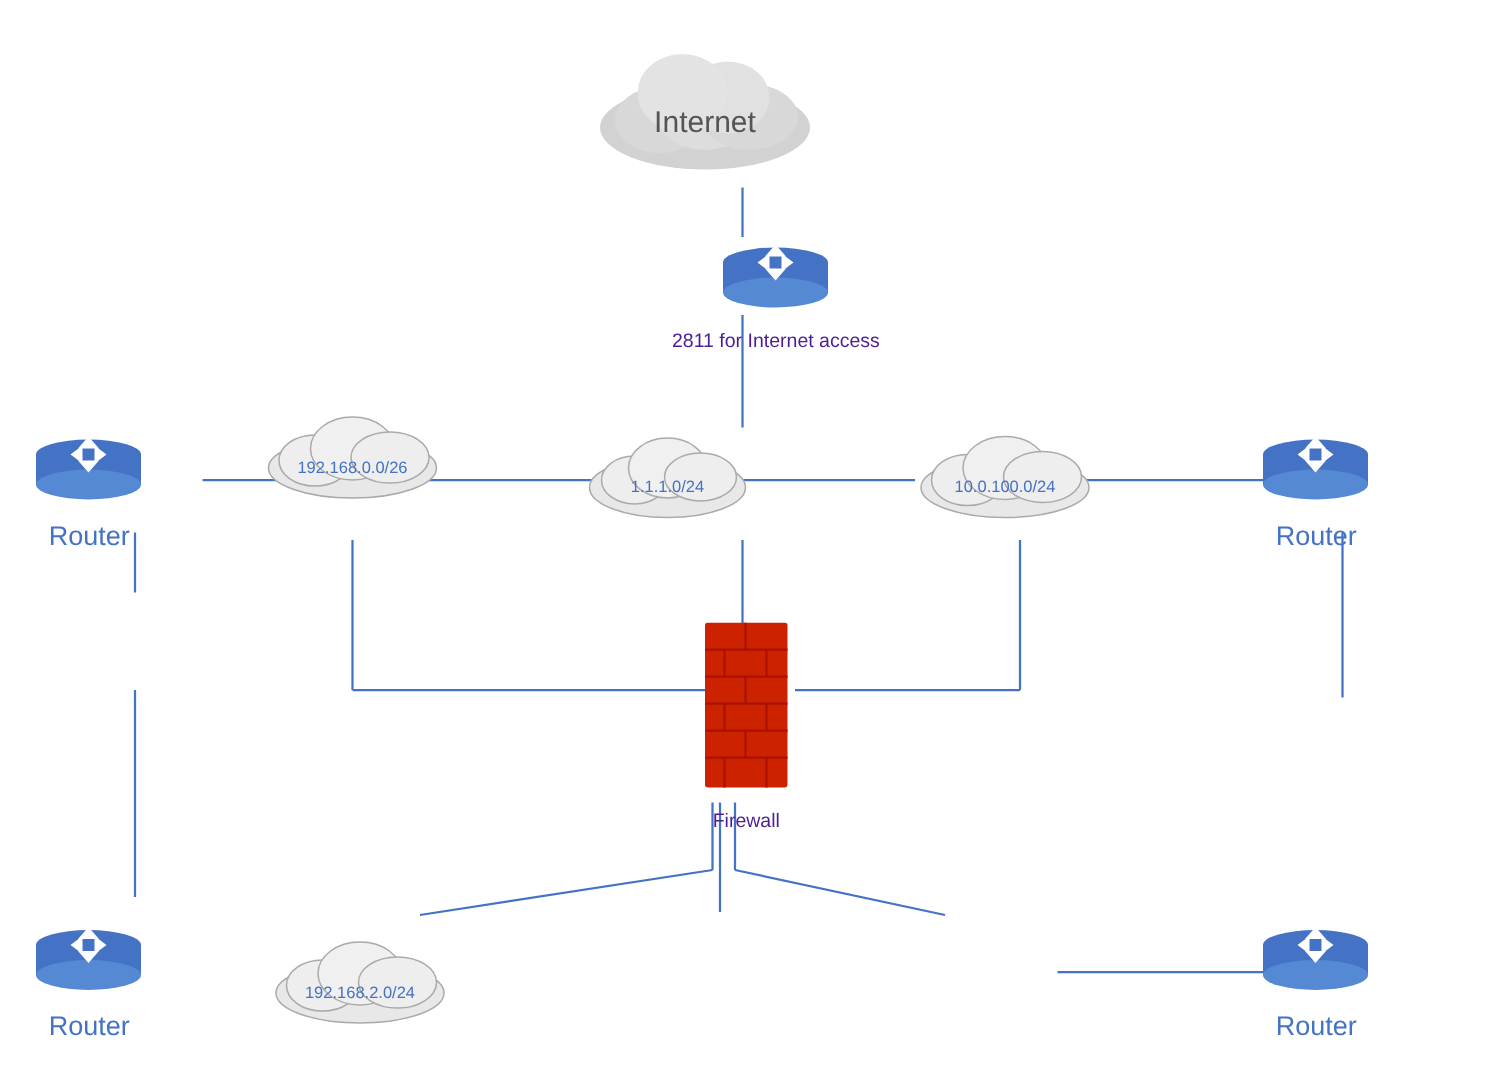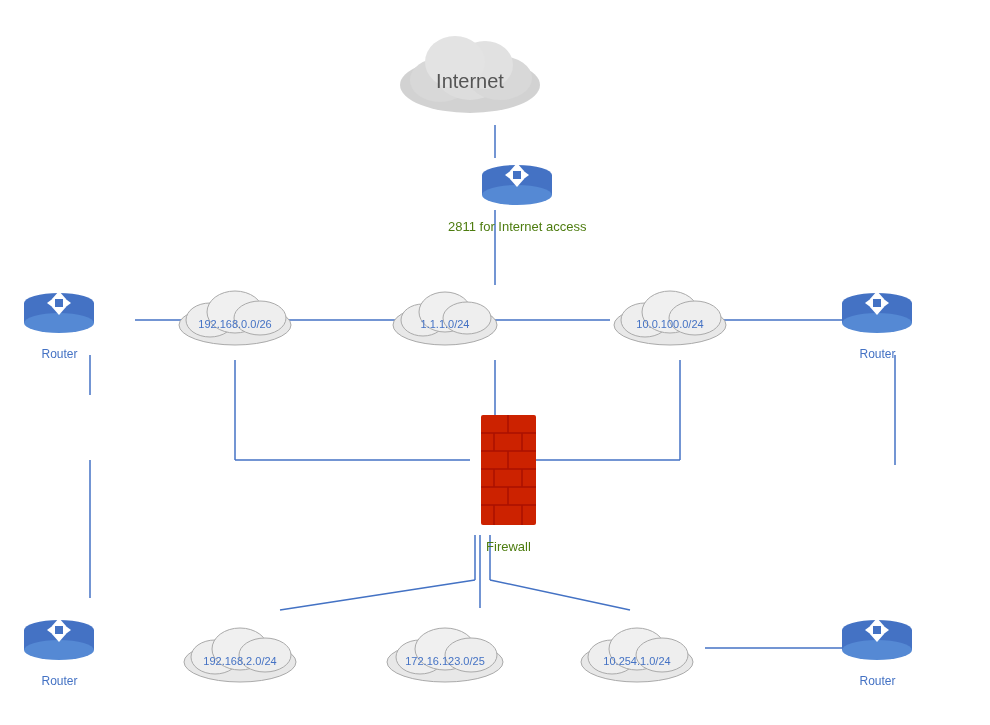--- a/index.html
+++ b/index.html
@@ -30,29 +30,29 @@
       flex-direction: column;
       align-items: center;
       cursor: default;
     }
     
     .cloud-node svg,
     .router-node svg {
       display: block;
     }
     .node-label {
-      font-size: 12px;
+      font-size: 18px;
       color: #4472C4;
       margin-top: 4px;
       text-align: center;
       white-space: nowrap;
     }
     .node-label-black {
       font-size: 13px;
-      color: #4d7c0f;
+      color: #4c1d95;
       margin-top: 4px;
       text-align: center;
       white-space: nowrap;
     }
   </style>
 </head>
 <body>
 
 <div class="diagram">
 
@@ -126,21 +126,21 @@
   <div class="node cloud-node" style="left:385px; top:270px;align-items:center;">
     <svg width="120" height="80" viewBox="0 0 120 80">
       <ellipse cx="60" cy="55" rx="52" ry="20" fill="#e8e8e8" stroke="#aaa" stroke-width="1"></ellipse>
       <ellipse cx="38" cy="50" rx="22" ry="16" fill="#eeeeee" stroke="#aaa" stroke-width="1"></ellipse>
       <ellipse cx="60" cy="42" rx="26" ry="20" fill="#f0f0f0" stroke="#aaa" stroke-width="1"></ellipse>
       <ellipse cx="82" cy="48" rx="24" ry="16" fill="#eeeeee" stroke="#aaa" stroke-width="1"></ellipse>
       <text x="60" y="58" text-anchor="middle" font-size="11" fill="#4472C4" font-family="Arial">1.1.1.0/24</text>
     </svg>
   </div>
 
-  <div class="node cloud-node" style="left:170px; top:270px;align-items:center;">
+  <div class="node cloud-node" style="left:170px; top:257px;align-items:center;">
     <svg width="130" height="80" viewBox="0 0 130 80">
       <ellipse cx="65" cy="55" rx="56" ry="20" fill="#e8e8e8" stroke="#aaa" stroke-width="1"></ellipse>
       <ellipse cx="40" cy="50" rx="24" ry="17" fill="#eeeeee" stroke="#aaa" stroke-width="1"></ellipse>
       <ellipse cx="65" cy="42" rx="28" ry="21" fill="#f0f0f0" stroke="#aaa" stroke-width="1"></ellipse>
       <ellipse cx="90" cy="48" rx="26" ry="17" fill="#eeeeee" stroke="#aaa" stroke-width="1"></ellipse>
       <text x="65" y="58" text-anchor="middle" font-size="11" fill="#4472C4" font-family="Arial">192.168.0.0/26</text>
     </svg>
   </div>
 
   <div class="node cloud-node" style="left:605px; top:270px;">
@@ -172,21 +172,21 @@
       <rect x="2" y="20" width="70" height="20" fill="#4472C4"></rect>
       <ellipse cx="37" cy="40" rx="35" ry="10" fill="#5589D4"></ellipse>
       <polygon points="37,8 30,16 44,16" fill="white"></polygon>
       <polygon points="37,32 30,24 44,24" fill="white"></polygon>
       <polygon points="25,20 33,14 33,26" fill="white"></polygon>
       <polygon points="49,20 41,14 41,26" fill="white"></polygon>
     </svg>
     <span class="node-label">Router</span>
   </div>
 
-  <div class="node" style="left:476px; top:415px;">
+  <div class="node" style="left:465px; top:415px;">
     <svg width="65" height="120" viewBox="0 0 65 120">
 
       <rect x="5" y="0" width="55" height="110" fill="#CC2200" rx="2"></rect>
 
       <line x1="5" y1="18" x2="60" y2="18" stroke="#AA1100" stroke-width="1.5"></line>
       <line x1="5" y1="36" x2="60" y2="36" stroke="#AA1100" stroke-width="1.5"></line>
       <line x1="5" y1="54" x2="60" y2="54" stroke="#AA1100" stroke-width="1.5"></line>
       <line x1="5" y1="72" x2="60" y2="72" stroke="#AA1100" stroke-width="1.5"></line>
       <line x1="5" y1="90" x2="60" y2="90" stroke="#AA1100" stroke-width="1.5"></line>
 
@@ -221,39 +221,21 @@
   <div class="node cloud-node" style="left:175px; top:607px;align-items:flex-end;">
     <svg width="130" height="80" viewBox="0 0 130 80">
       <ellipse cx="65" cy="55" rx="56" ry="20" fill="#e8e8e8" stroke="#aaa" stroke-width="1"></ellipse>
       <ellipse cx="40" cy="50" rx="24" ry="17" fill="#eeeeee" stroke="#aaa" stroke-width="1"></ellipse>
       <ellipse cx="65" cy="42" rx="28" ry="21" fill="#f0f0f0" stroke="#aaa" stroke-width="1"></ellipse>
       <ellipse cx="90" cy="48" rx="26" ry="17" fill="#eeeeee" stroke="#aaa" stroke-width="1"></ellipse>
       <text x="65" y="58" text-anchor="middle" font-size="11" fill="#4472C4" font-family="Arial">192.168.2.0/24</text>
     </svg>
   </div>
 
-  <div class="node cloud-node" style="left:378px; top:607px;">
-    <svg width="135" height="80" viewBox="0 0 135 80">
-      <ellipse cx="67" cy="55" rx="58" ry="20" fill="#e8e8e8" stroke="#aaa" stroke-width="1"></ellipse>
-      <ellipse cx="42" cy="50" rx="24" ry="17" fill="#eeeeee" stroke="#aaa" stroke-width="1"></ellipse>
-      <ellipse cx="67" cy="42" rx="30" ry="21" fill="#f0f0f0" stroke="#aaa" stroke-width="1"></ellipse>
-      <ellipse cx="93" cy="48" rx="26" ry="17" fill="#eeeeee" stroke="#aaa" stroke-width="1"></ellipse>
-      <text x="67" y="58" text-anchor="middle" font-size="11" fill="#4472C4" font-family="Arial">172.16.123.0/25</text>
-    </svg>
-  </div>
-
-  <div class="node cloud-node" style="left:572px; top:607px;">
-    <svg width="130" height="80" viewBox="0 0 130 80">
-      <ellipse cx="65" cy="55" rx="56" ry="20" fill="#e8e8e8" stroke="#aaa" stroke-width="1"></ellipse>
-      <ellipse cx="40" cy="50" rx="24" ry="17" fill="#eeeeee" stroke="#aaa" stroke-width="1"></ellipse>
-      <ellipse cx="65" cy="42" rx="28" ry="21" fill="#f0f0f0" stroke="#aaa" stroke-width="1"></ellipse>
-      <ellipse cx="90" cy="48" rx="26" ry="17" fill="#eeeeee" stroke="#aaa" stroke-width="1"></ellipse>
-      <text x="65" y="58" text-anchor="middle" font-size="11" fill="#4472C4" font-family="Arial">10.254.1.0/24</text>
-    </svg>
-  </div>
+
 
   <div class="node router-node" style="left:840px; top:610px;">
     <svg width="75" height="60" viewBox="0 0 75 60">
       <ellipse cx="37" cy="20" rx="35" ry="10" fill="#4472C4"></ellipse>
       <rect x="2" y="20" width="70" height="20" fill="#4472C4"></rect>
       <ellipse cx="37" cy="40" rx="35" ry="10" fill="#5589D4"></ellipse>
       <polygon points="37,8 30,16 44,16" fill="white"></polygon>
       <polygon points="37,32 30,24 44,24" fill="white"></polygon>
       <polygon points="25,20 33,14 33,26" fill="white"></polygon>
       <polygon points="49,20 41,14 41,26" fill="white"></polygon>

